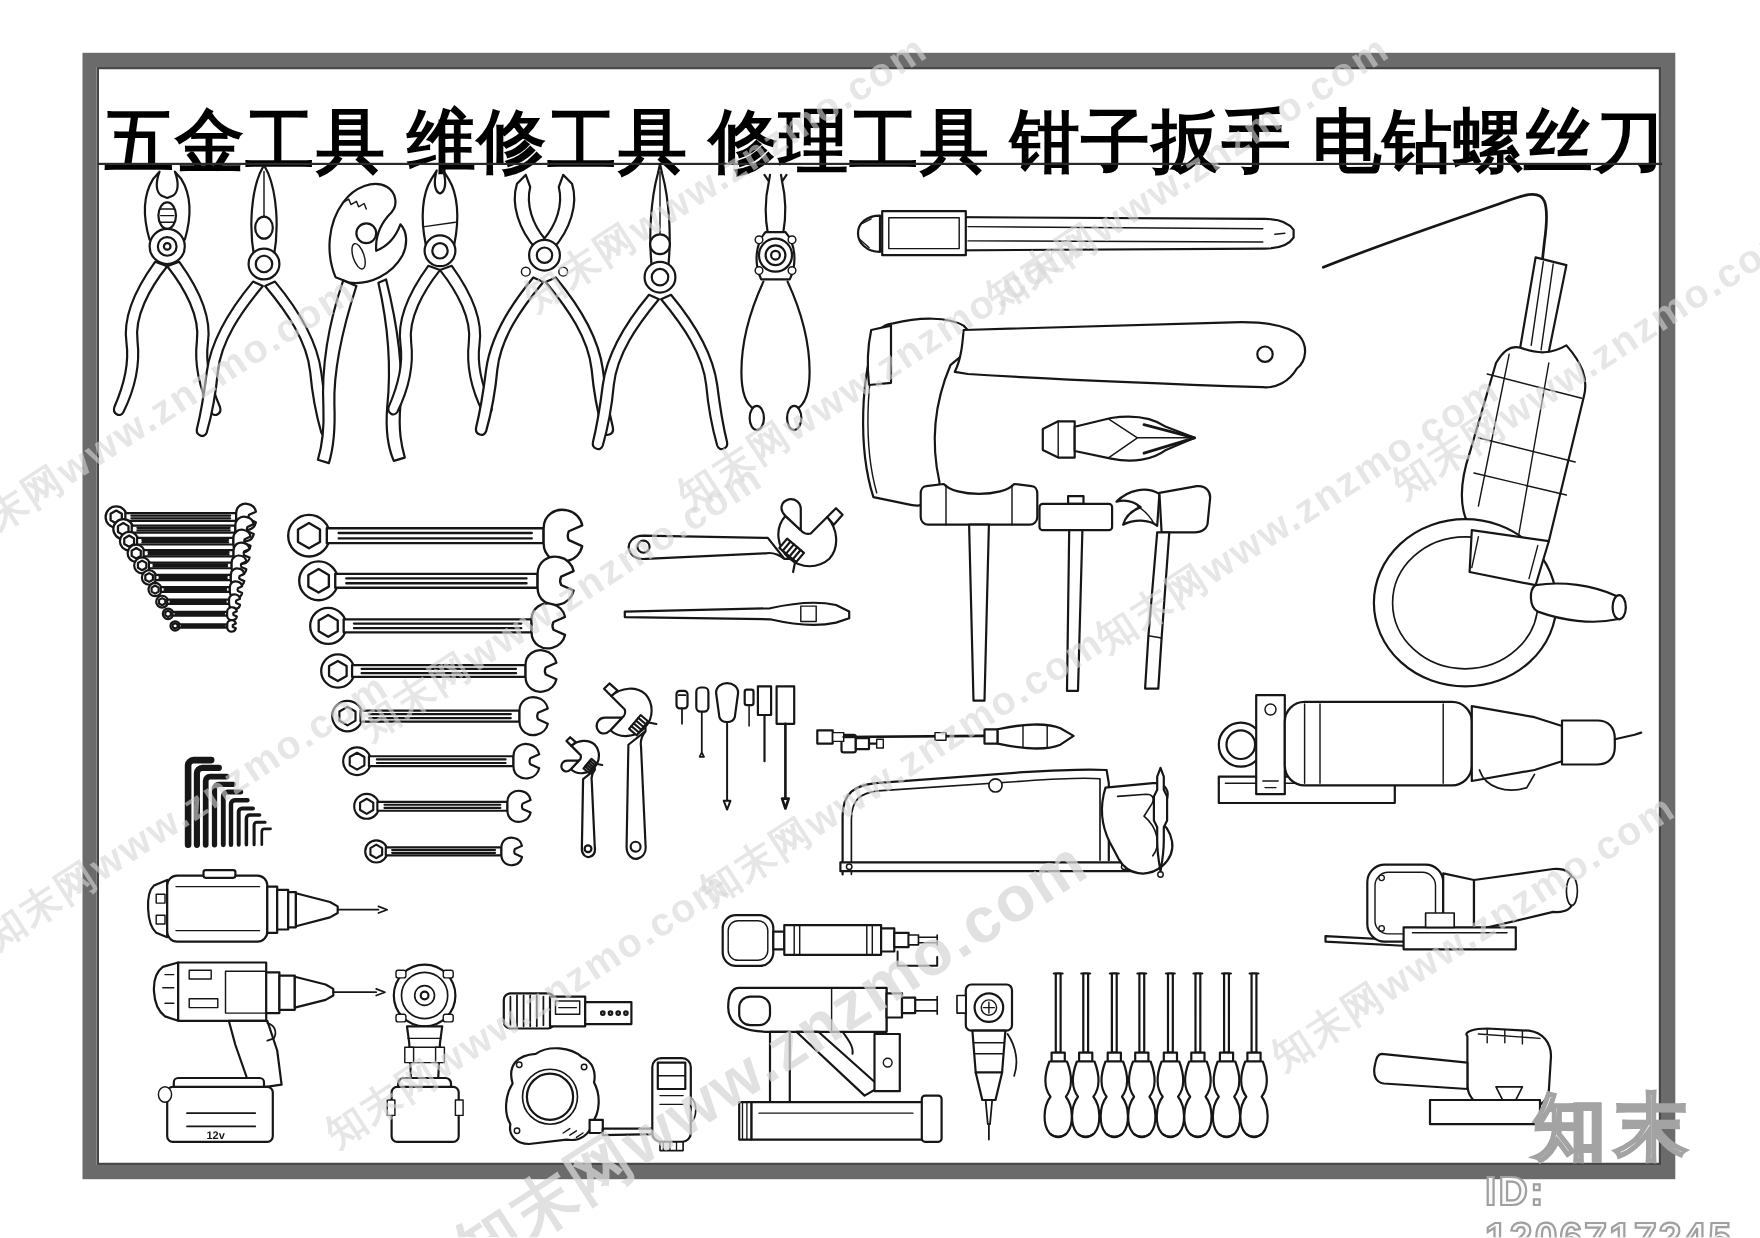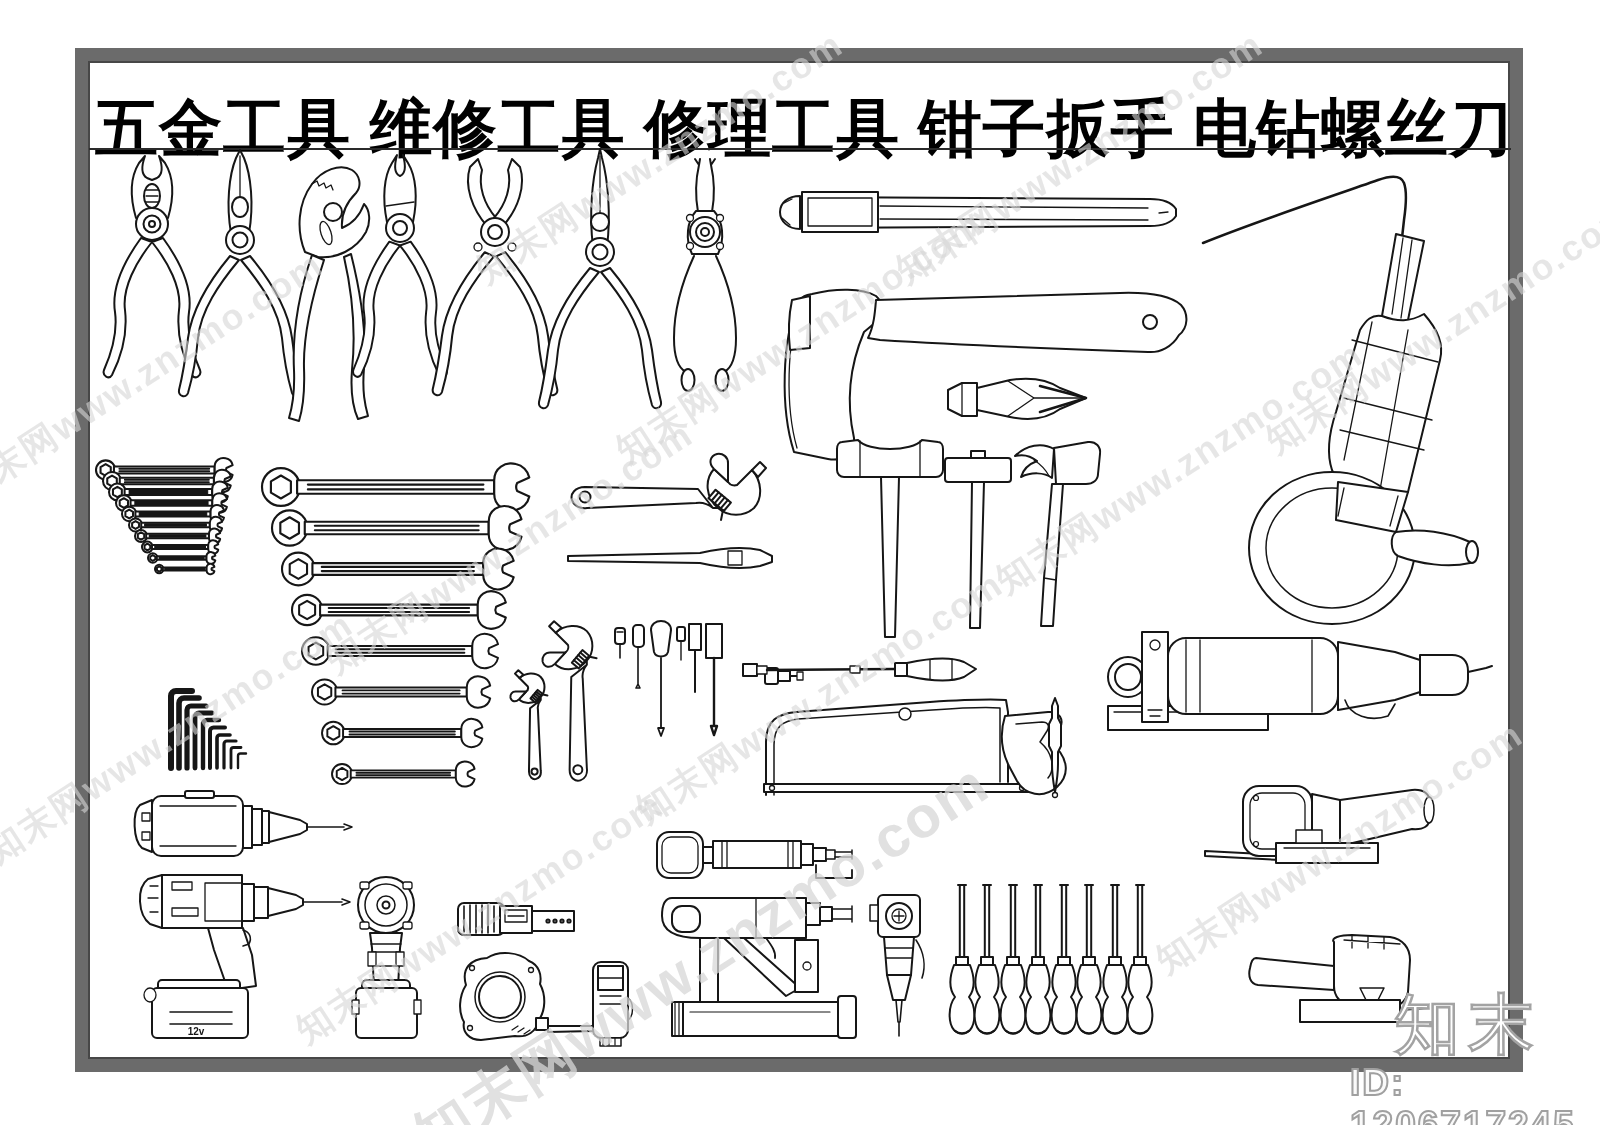--- a/index.html
+++ b/index.html
@@ -10,21 +10,21 @@
          box-shadow:inset 0 0 0 2px #474747;z-index:1;background:transparent;}
   .title{position:absolute;left:95px;top:58px;width:1418px;height:86px;z-index:2;
          display:flex;align-items:center;justify-content:center;
          font-size:63px;font-weight:bold;color:#000;white-space:nowrap;letter-spacing:1px;margin-top:28px;}
   .title-sep{position:absolute;left:89px;top:148px;width:1422px;height:2px;background:#2a2a2a;z-index:2;}
   .art{position:absolute;left:0;top:0;z-index:2;}
   .wm{position:absolute;white-space:nowrap;font-weight:bold;color:#d7d7d7;opacity:.6;
       font-size:36px;letter-spacing:2px;transform:rotate(-33deg);transform-origin:0 50%;
       z-index:3;pointer-events:none;}
   .wm-lg{font-size:58px;opacity:.75;}
-  .logo-mark{position:absolute;left:1394px;top:980px;z-index:4;font-size:66px;font-weight:normal;
+  .logo-mark{position:absolute;left:1394px;top:980px;z-index:4;font-size:66px;font-weight:bold;
       color:#fff;-webkit-text-stroke:2.5px #a3a3a3;letter-spacing:8px;
       text-shadow:0 0 1px #b5b5b5;}
   .id-mark{position:absolute;left:1350px;top:1062px;z-index:4;font-size:37px;font-weight:bold;
       color:#fafafa;-webkit-text-stroke:2px #a0a0a0;letter-spacing:2px;
       text-shadow:0 0 1px #b5b5b5;}
 </style>
 </head>
 <body>
 
 <div class="canvas">

